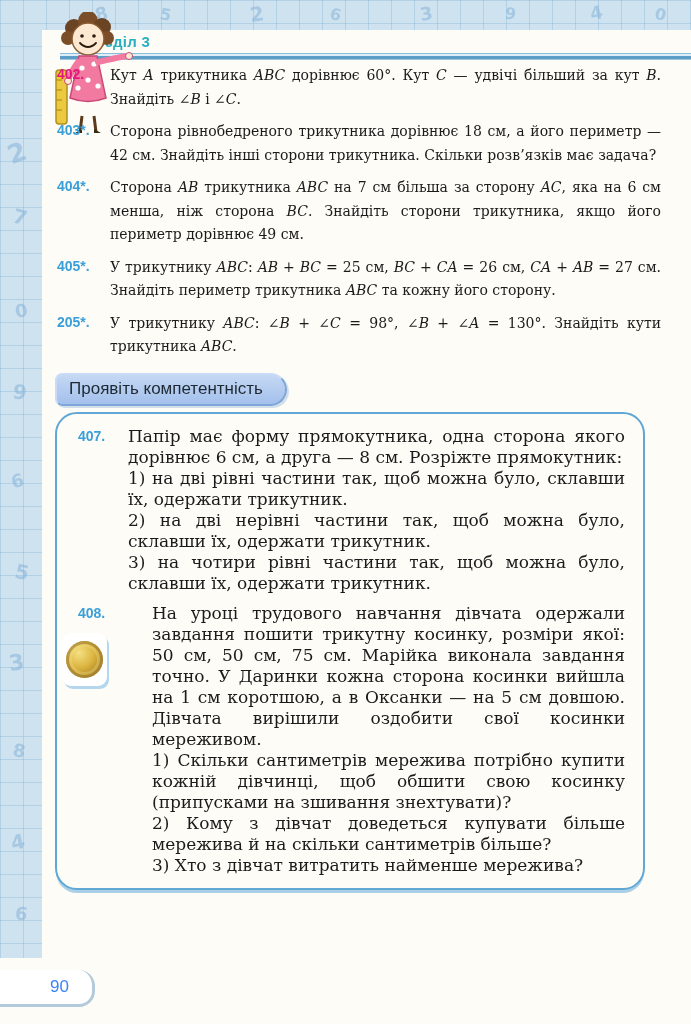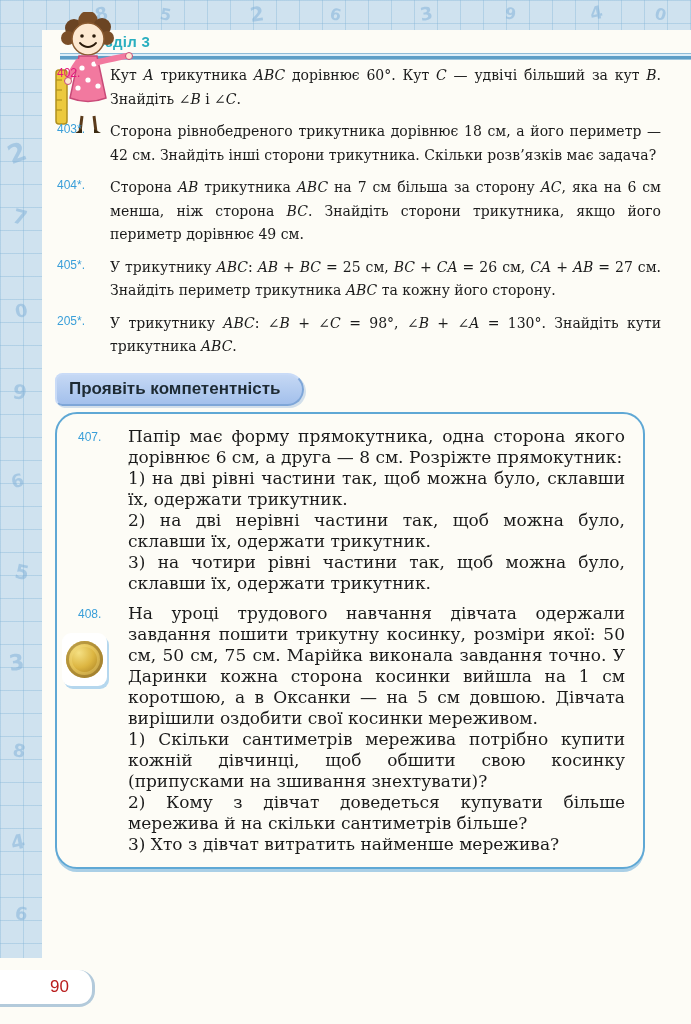--- a/index.html
+++ b/index.html
@@ -26,66 +26,66 @@
     position:absolute;left:60px;top:53px;right:0;height:7px;
     background:linear-gradient(180deg,#8fbcd8 0 1px,#ddeef8 1px 3px,#5e9ec6 3px 6px,#9cc5de 6px 7px);
   }
   
   .girl{position:absolute;left:44px;top:12px;width:92px;height:126px;}
   
   .main{position:absolute;left:42px;top:64px;right:0;padding:0 30px 0 15px;}
   .problem{display:flex;margin-bottom:9px;}
   .pnum{
     width:46px;min-width:46px;margin-right:7px;padding-top:2px;
-    font-family:"Liberation Sans",sans-serif;font-weight:normal;font-size:12px;
+    font-family:"Liberation Sans",sans-serif;font-weight:bold;font-size:14px;
     color:#3a9fd9;
   }
   .pnum.magenta{color:#e3187d;}
   .ptext{flex:1;font-size:14px;line-height:23.5px;text-align:justify;}
   .ptext i{font-style:italic;}
   
   .comp-badge{
     position:relative;display:inline-block;margin:5px 0 6px -2px;
     padding:4px 22px 5px 12px;
-    font-family:"Liberation Sans",sans-serif;font-weight:bold;font-size:17px;color:#1d2a33;
+    font-family:"Liberation Sans",sans-serif;font-weight:normal;font-size:17px;color:#1d2a33;
     background:linear-gradient(180deg,#c5d8f4,#a3c0ec);
     border:2px solid #c9dbf7;border-right-color:#7ea6d8;border-bottom-color:#7ea6d8;
     border-radius:8px 18px 18px 8px;
     box-shadow:2px 2px 0 rgba(130,170,215,.35);
   }
   
   .comp-box{
     position:relative;margin-left:-2px;width:547px;
     background:#fdfcf6;border:2.5px solid #5fa8d5;border-radius:22px;
     padding:12px 18px 12px 21px;
     box-shadow:0 4px 0 -1px #aacfe6;
   }
   .bproblem{display:flex;margin-bottom:9px;}
-  .bproblem:last-child{margin-bottom:0;}
+  .bproblem:last-child{margin-bottom:0;gap:24px;}
   .bgutter{width:50px;min-width:50px;position:relative;}
   .bbody{flex:1;font-size:17px;line-height:21px;text-align:justify;}
   .coin-card{
     position:absolute;left:-16px;top:30px;width:45px;height:53px;
     background:#fff;border-radius:9px;
     box-shadow:2px 3px 0 #b5d7ee;
     display:flex;align-items:center;justify-content:center;
   }
   .coin{
     width:37px;height:37px;border-radius:50%;
     background:radial-gradient(circle at 35% 32%,#f5e083,#dcb541 42%,#a87f22 78%,#7c5c16);
     box-shadow:inset 0 0 0 3px rgba(124,92,22,.45), inset 0 0 0 6px rgba(245,224,131,.35);
   }
   
   .page-badge{
     position:absolute;left:0;top:970px;width:92px;height:34px;
     background:#fff;
     border:3px solid #b3cadb;border-top:none;border-left:none;
     border-radius:0 16px 16px 0;
     display:flex;align-items:center;
-    font-family:"Liberation Sans",sans-serif;font-size:17px;color:#b91c1c;
+    font-family:"Liberation Sans",sans-serif;font-size:17px;color:#3b82f6;
   }
   .page-badge span{padding-left:50px;}
 </style>
 </head>
 <body>
 
 <div class="stage">
 
   <div id="doodles">
       <span class="doodle" style="left: 95px; top: 3px; font-size: 18px; transform: rotate(-15deg);">8</span>

